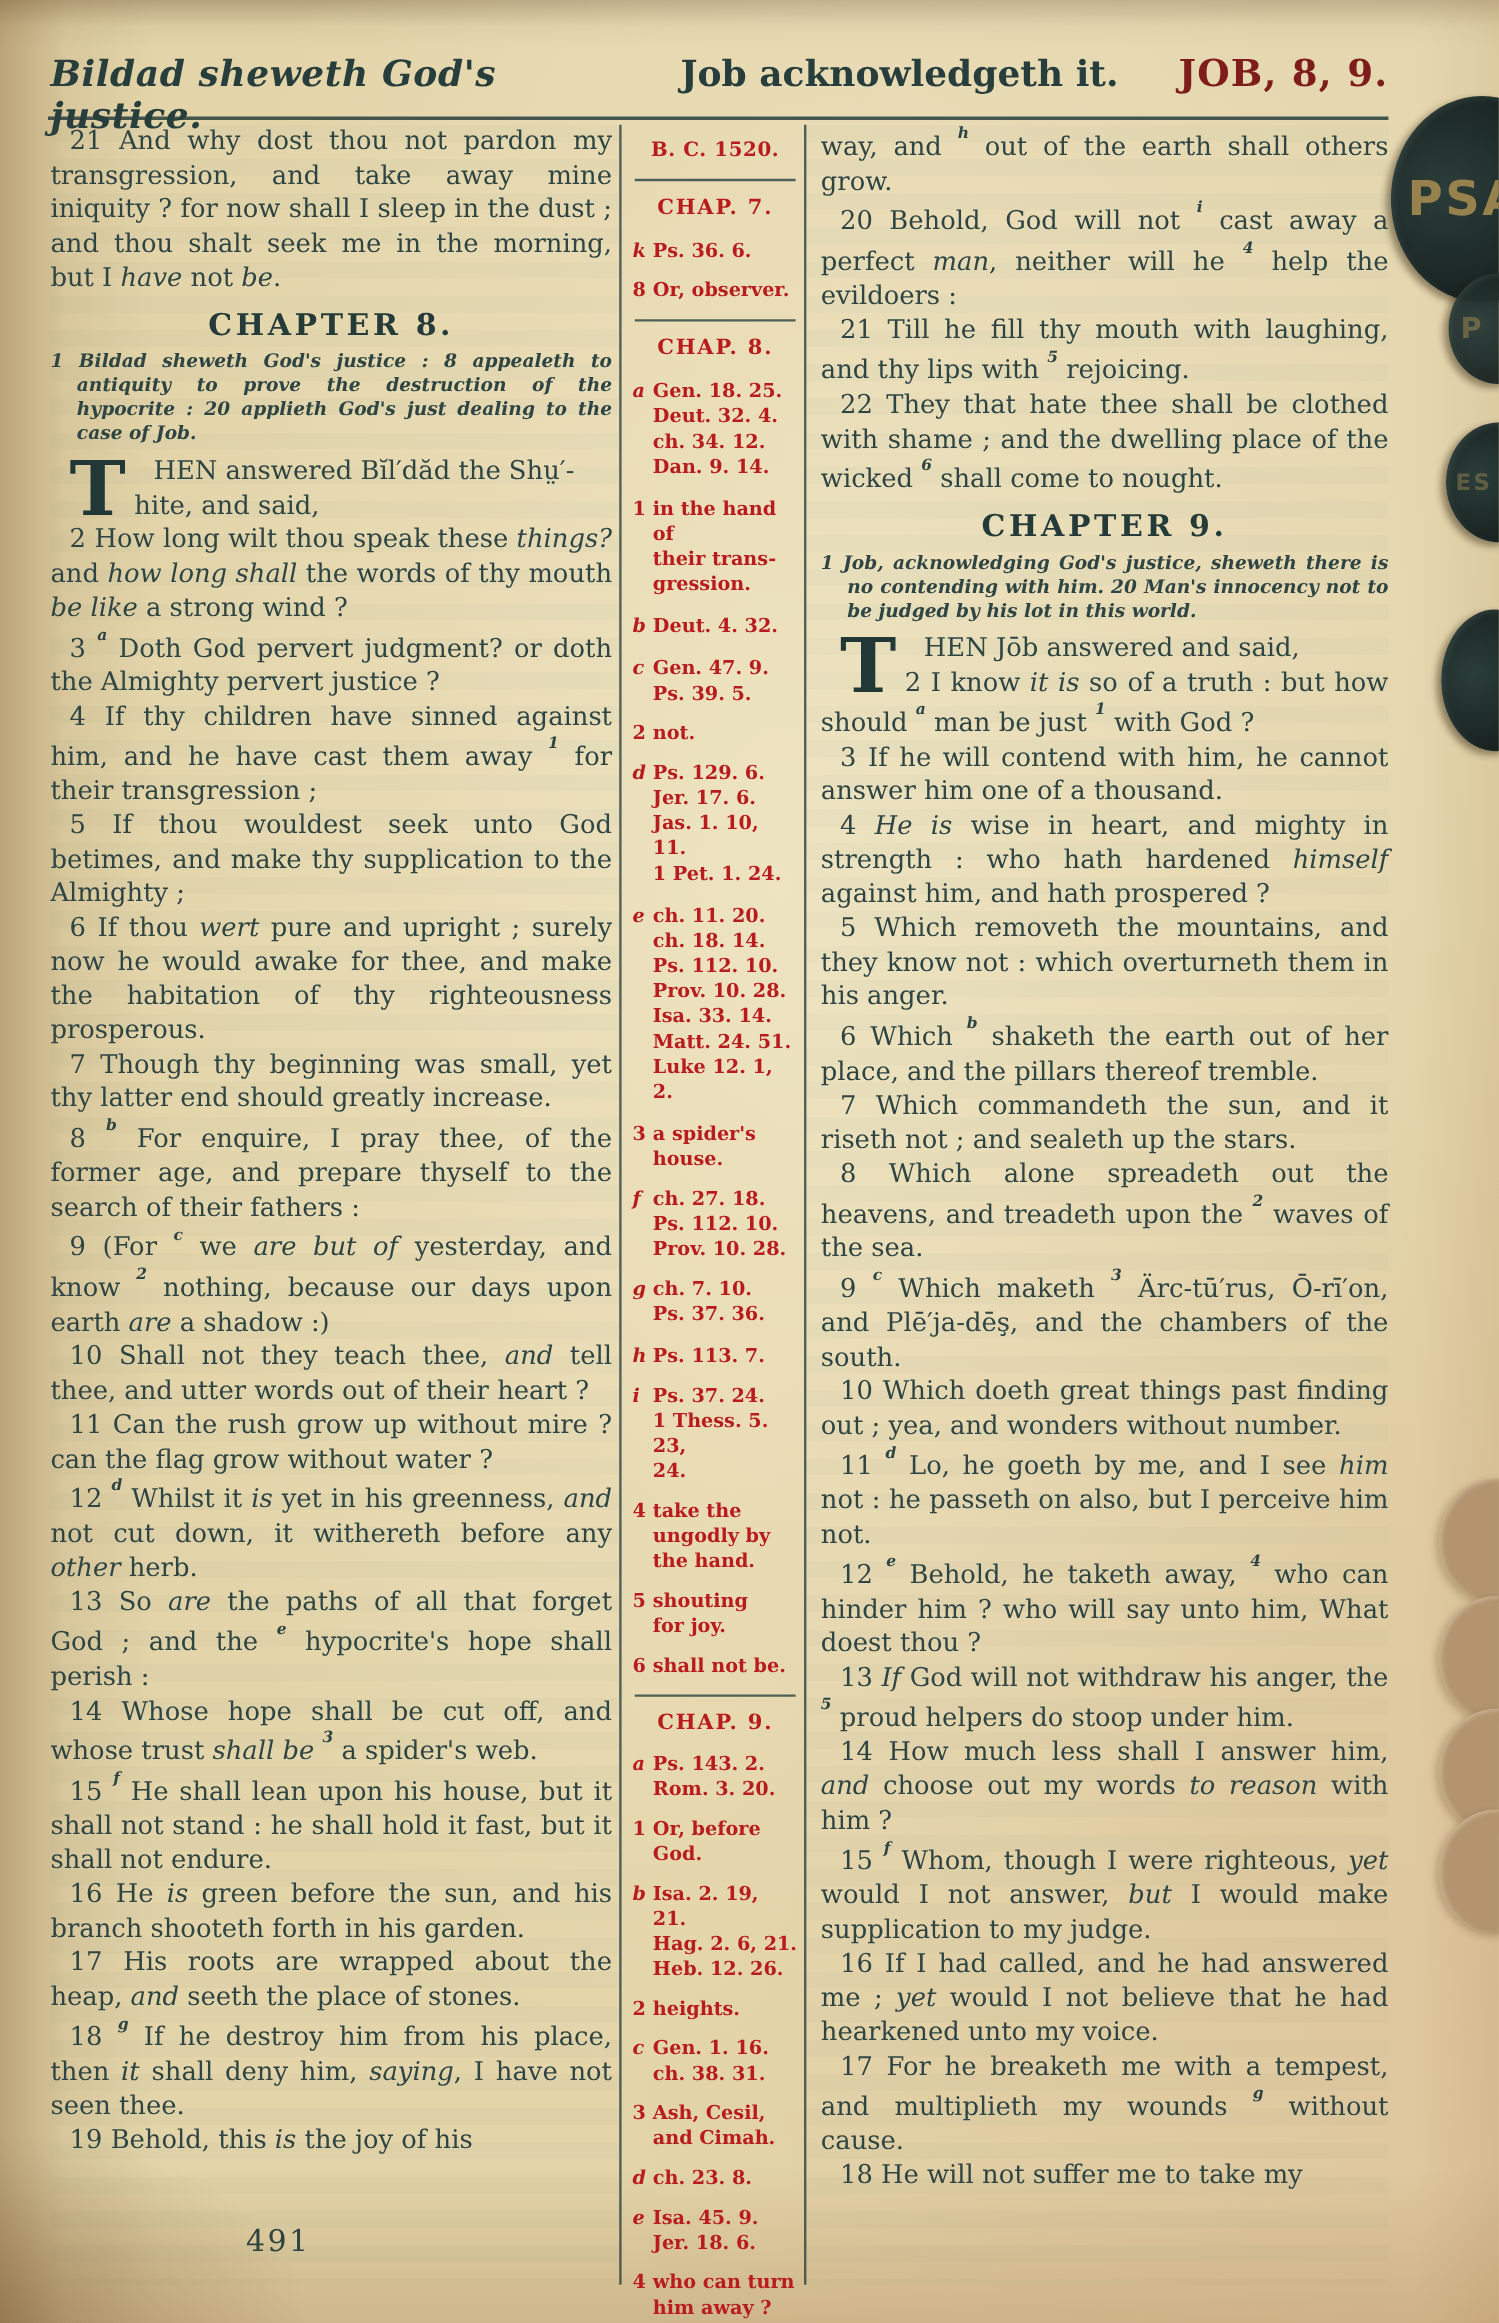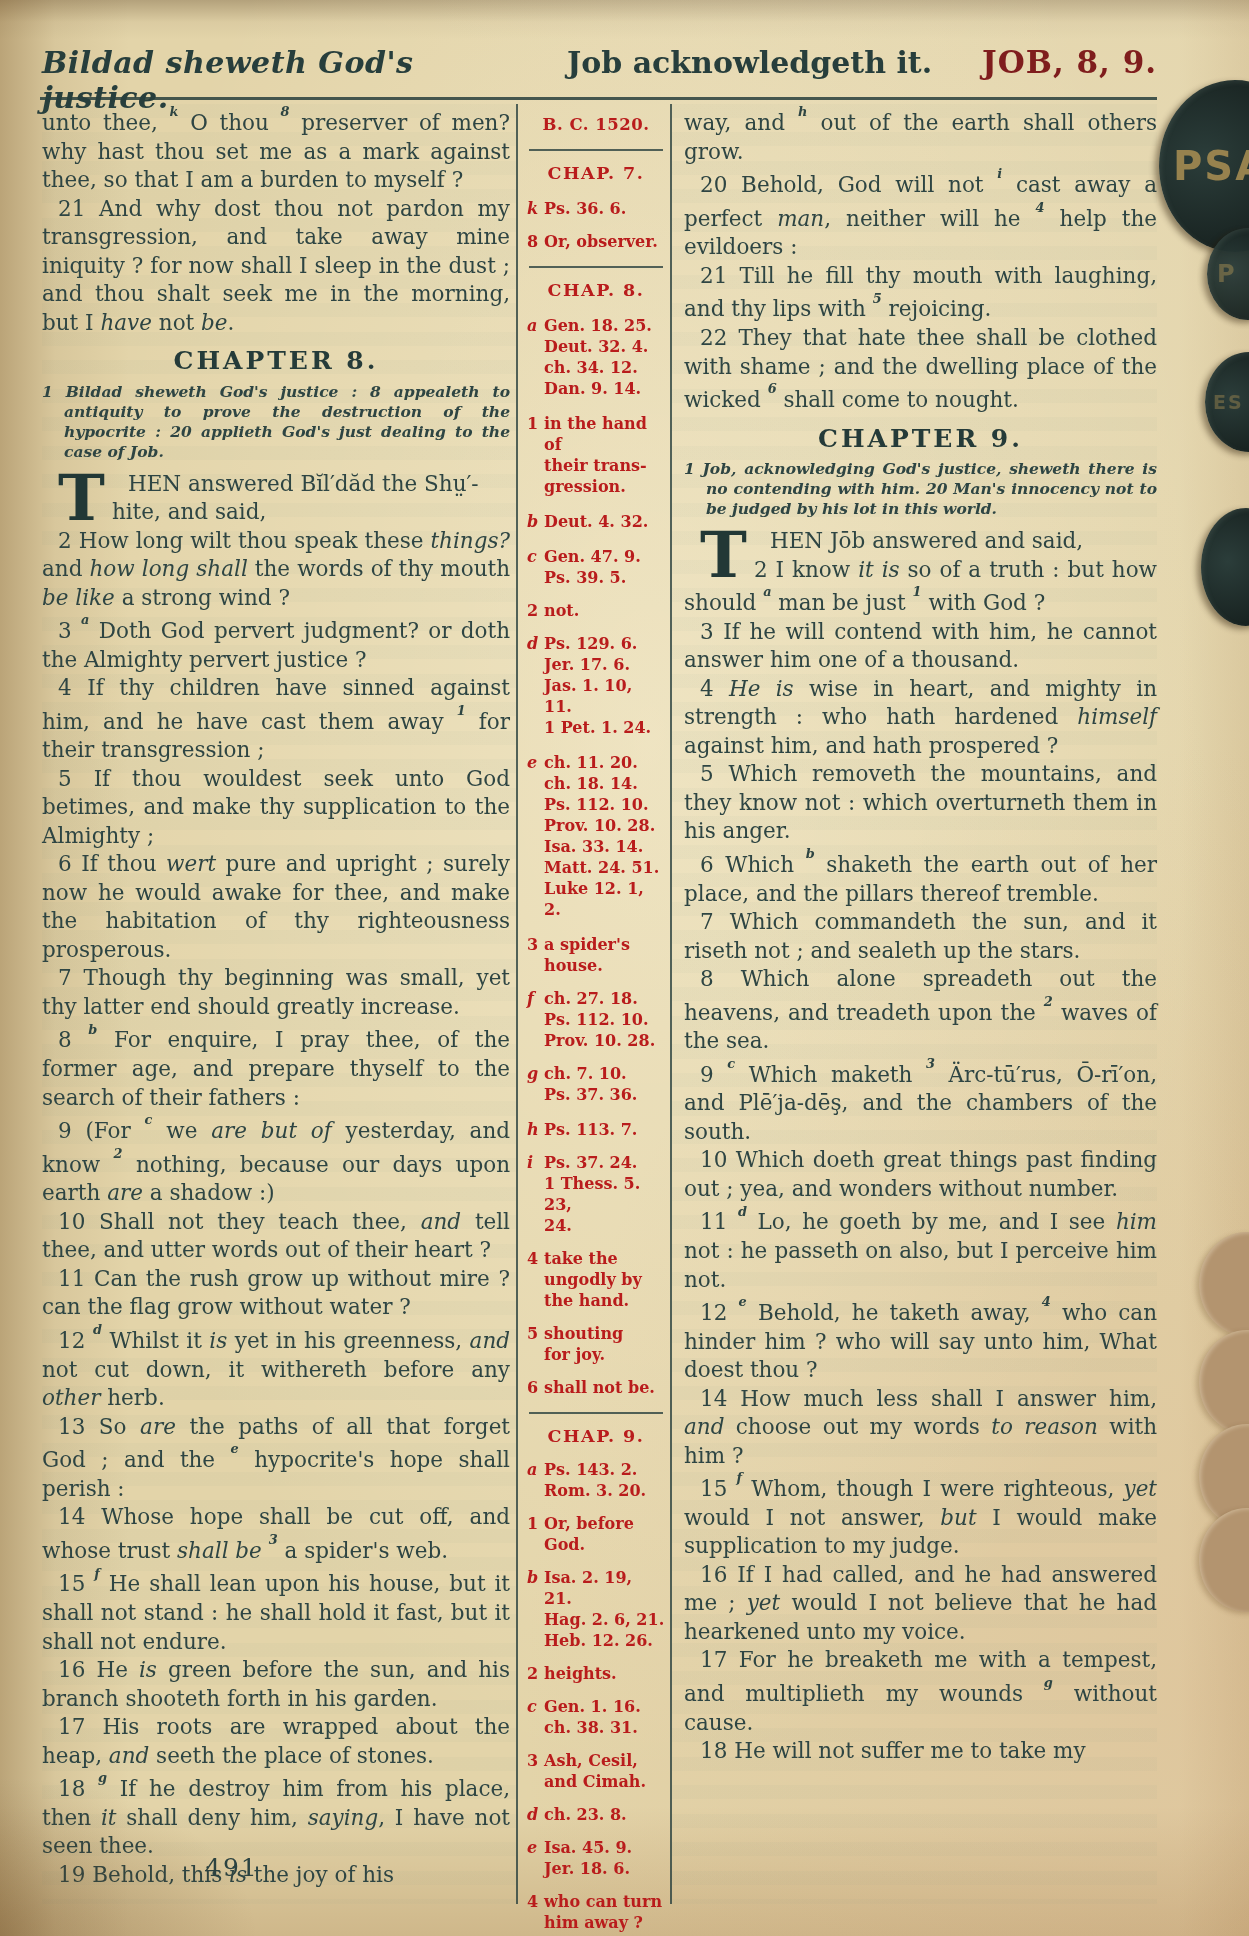--- a/index.html
+++ b/index.html
@@ -95,21 +95,20 @@
 
 <div class="header">
   <div class="h-left">Bildad sheweth God's justice.</div>
   <div class="h-center">Job acknowledgeth it.</div>
   <div class="h-right">JOB, 8, 9.</div>
 </div>
 <div class="header-rule"></div>
 
 <div class="main">
   <div class="text-col col-left" id="col-left">
-      <div class="verse cont">unto thee, <sup>k</sup> O thou <sup>8</sup> preserver of men? why hast thou set me as a mark against thee, so that I am a burden to myself&nbsp;?</div>
       <div class="verse">21 And why dost thou not pardon my transgression, and take away mine iniquity&nbsp;? for now shall I sleep in the dust&nbsp;; and thou shalt seek me in the morning, but I <i>have</i> not <i>be</i>.</div>
       <div class="chapter-head">CHAPTER 8.</div>
       <div class="summary">1 <i>Bildad sheweth God's justice&nbsp;: 8 appealeth to antiquity to prove the destruction of the hypocrite&nbsp;: 20 applieth God's just dealing to the case of Job.</i></div>
       <div class="verse dropcap"><span class="initial">T</span>HEN answered Bĭl′dăd the Shṳ′-<br>hite, and said,</div>
       <div class="verse">2 How long wilt thou speak these <i>things?</i> and <i>how long shall</i> the words of thy mouth <i>be like</i> a strong wind&nbsp;?</div>
       <div class="verse">3 <sup>a</sup> Doth God pervert judgment? or doth the Almighty pervert justice&nbsp;?</div>
       <div class="verse">4 If thy children have sinned against him, and he have cast them away <sup>1</sup> for their transgression&nbsp;;</div>
       <div class="verse">5 If thou wouldest seek unto God betimes, and make thy supplication to the Almighty&nbsp;;</div>
       <div class="verse">6 If thou <i>wert</i> pure and upright&nbsp;; surely now he would awake for thee, and make the habitation of thy righteousness prosperous.</div>
       <div class="verse">7 Though thy beginning was small, yet thy latter end should greatly increase.</div>
@@ -204,20 +203,21 @@
       <div class="verse">3 If he will contend with him, he cannot answer him one of a thousand.</div>
       <div class="verse">4 <i>He is</i> wise in heart, and mighty in strength&nbsp;: who hath hardened <i>himself</i> against him, and hath prospered&nbsp;?</div>
       <div class="verse">5 Which removeth the mountains, and they know not&nbsp;: which overturneth them in his anger.</div>
       <div class="verse">6 Which <sup>b</sup> shaketh the earth out of her place, and the pillars thereof tremble.</div>
       <div class="verse">7 Which commandeth the sun, and it riseth not&nbsp;; and sealeth up the stars.</div>
       <div class="verse">8 Which alone spreadeth out the heavens, and treadeth upon the <sup>2</sup> waves of the sea.</div>
       <div class="verse">9 <sup>c</sup> Which maketh <sup>3</sup> Ärc-tū′rus, Ō-rī′on, and Plē′ja-dēş, and the chambers of the south.</div>
       <div class="verse">10 Which doeth great things past finding out&nbsp;; yea, and wonders without number.</div>
       <div class="verse">11 <sup>d</sup> Lo, he goeth by me, and I see <i>him</i> not&nbsp;: he passeth on also, but I perceive him not.</div>
       <div class="verse">12 <sup>e</sup> Behold, he taketh away, <sup>4</sup> who can hinder him&nbsp;? who will say unto him, What doest thou&nbsp;?</div>
+      <div class="verse">13 <i>If</i> God will not withdraw his anger, the <sup>5</sup> proud helpers do stoop under him.</div>
       <div class="verse">14 How much less shall I answer him, <i>and</i> choose out my words <i>to reason</i> with him&nbsp;?</div>
       <div class="verse">15 <sup>f</sup> Whom, though I were righteous, <i>yet</i> would I not answer, <i>but</i> I would make supplication to my judge.</div>
       <div class="verse">16 If I had called, and he had answered me&nbsp;; <i>yet</i> would I not believe that he had hearkened unto my voice.</div>
       <div class="verse">17 For he breaketh me with a tempest, and multiplieth my wounds <sup>g</sup> without cause.</div>
       <div class="verse">18 He will not suffer me to take my</div>
     </div>
 </div>
 
 <div class="page-number">491</div>
 

